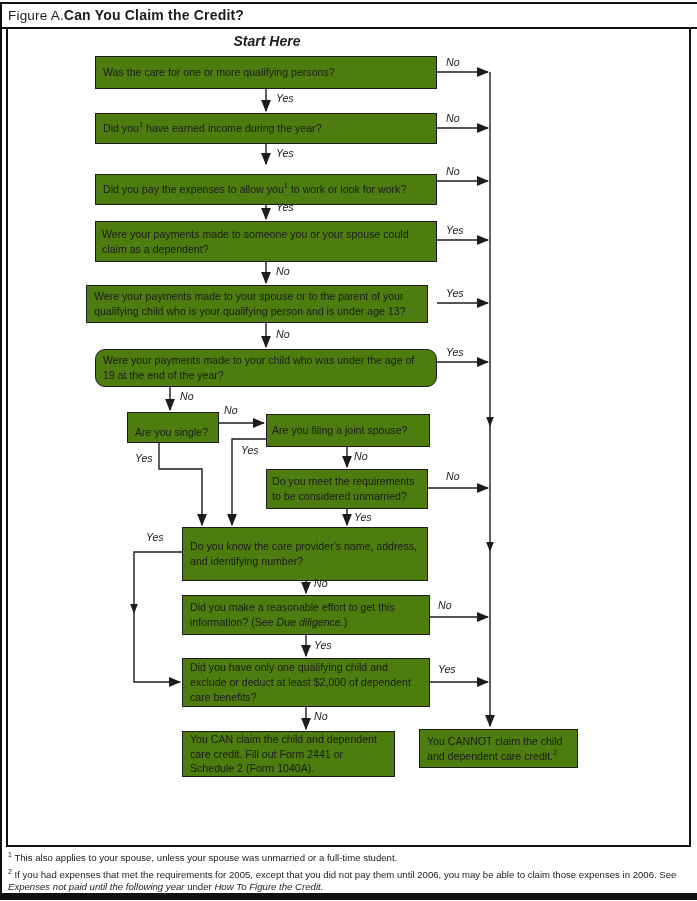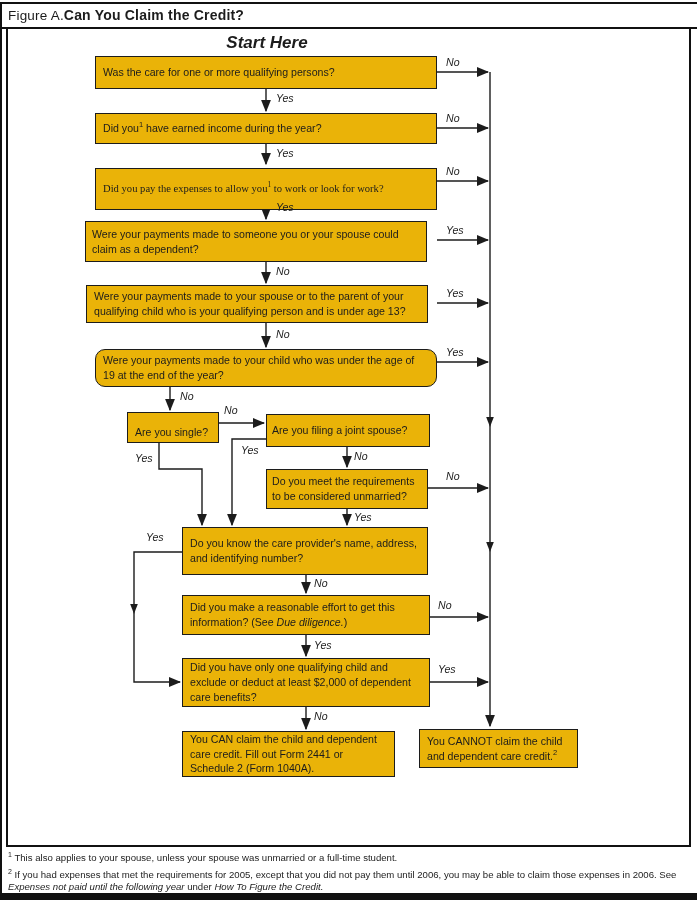--- a/index.html
+++ b/index.html
@@ -13,24 +13,24 @@
   .border-bottom { position:absolute; left:0; top:893px; width:697px; height:7px; background:#111; }
   .title-rule    { position:absolute; left:0; top:27px; width:697px; height:2px; background:#111; }
   .inner-box {
     position:absolute; left:6px; top:28px; width:681px; height:817px;
     border-left:2px solid #111; border-right:2px solid #111; border-bottom:2px solid #111;
   }
   .title { position:absolute; left:8px; top:6px; white-space:nowrap; }
   .title .pre  { font-size:13.5px; letter-spacing:.2px; }
   .title .main { font-size:14px; font-weight:bold; letter-spacing:.2px; }
   .start { position:absolute; left:205px; top:33px; width:124px; text-align:center;
-           font-size:17px; font-weight:bold; font-style:italic; }
+           font-size:14px; font-weight:bold; font-style:italic; }
   svg.wires { position:absolute; left:0; top:0; width:697px; height:901px; pointer-events:none; }
   .node {
-    position:absolute; box-sizing:border-box; background:#eab308;
+    position:absolute; box-sizing:border-box; background:#4d7c0f;
     border:1.6px solid #1c1c1c; font-size:10.6px; line-height:1.4;
     display:flex; flex-direction:column; justify-content:center;
     padding:2px 7px;
   }
   .sup { font-size:7.5px; vertical-align:super; line-height:0; }
   .lbl { position:absolute; font-size:10.6px; font-style:italic; white-space:nowrap; }
   .footnote { position:absolute; font-size:9.6px; line-height:1.3; }
   .footnote .sup { font-size:7px; }
   .it { font-style:italic; }
 </style>
@@ -96,25 +96,25 @@
   </svg>
 
   <div class="node" style="left:95px;top:56px;width:342px;height:33px;">
     <span>Was the care for one or more qualifying persons?</span>
   </div>
 
   <div class="node" style="left:95px;top:113px;width:342px;height:31px;">
     <span><span>Did you</span><span class="sup">1</span><span> have earned income during the year?</span></span>
   </div>
 
-  <div class="node" style="left:95px;top:168px;width:342px;height:42px;font-family:Liberation Serif, serif;">
+  <div class="node" style="left:95px;top:174px;width:342px;height:31px;">
     <span><span>Did you pay the expenses to allow you</span><span class="sup">1</span><span> to work or look for work?</span></span>
   </div>
 
-  <div class="node" style="left:85px;top:221px;width:342px;height:41px;padding-left:6px;">
+  <div class="node" style="left:95px;top:221px;width:342px;height:41px;padding-left:6px;">
     <span>Were your payments made to someone you or your spouse could claim as a dependent?</span>
   </div>
 
   <div class="node" style="left:86px;top:285px;width:342px;height:38px;">
     <span>Were your payments made to your spouse or to the parent of your qualifying child who is your qualifying person and is under age 13?</span>
   </div>
 
   <div class="node" style="left:95px;top:349px;width:342px;height:38px;border-radius:10px;">
     <span>Were your payments made to your child who was under the age of 19 at the end of the year?</span>
   </div>
@@ -124,21 +124,21 @@
   </div>
 
   <div class="node" style="left:266px;top:414px;width:164px;height:33px;padding:2px 5px;">
     <span>Are you filing a joint spouse?</span>
   </div>
 
   <div class="node" style="left:266px;top:469px;width:162px;height:40px;padding:2px 5px;">
     <span>Do you meet the requirements to be considered unmarried?</span>
   </div>
 
-  <div class="node" style="left:182px;top:527px;width:246px;height:48px;">
+  <div class="node" style="left:182px;top:527px;width:246px;height:54px;">
     <span>Do you know the care provider's name, address, and identifying number?</span>
   </div>
 
   <div class="node" style="left:182px;top:595px;width:248px;height:40px;">
     <span><span>Did you make a reasonable effort to get this information? (See </span><span class="it">Due diligence.</span><span>)</span></span>
   </div>
 
   <div class="node" style="left:182px;top:658px;width:248px;height:49px;">
     <span>Did you have only one qualifying child and exclude or deduct at least $2,000 of dependent care benefits?</span>
   </div>

